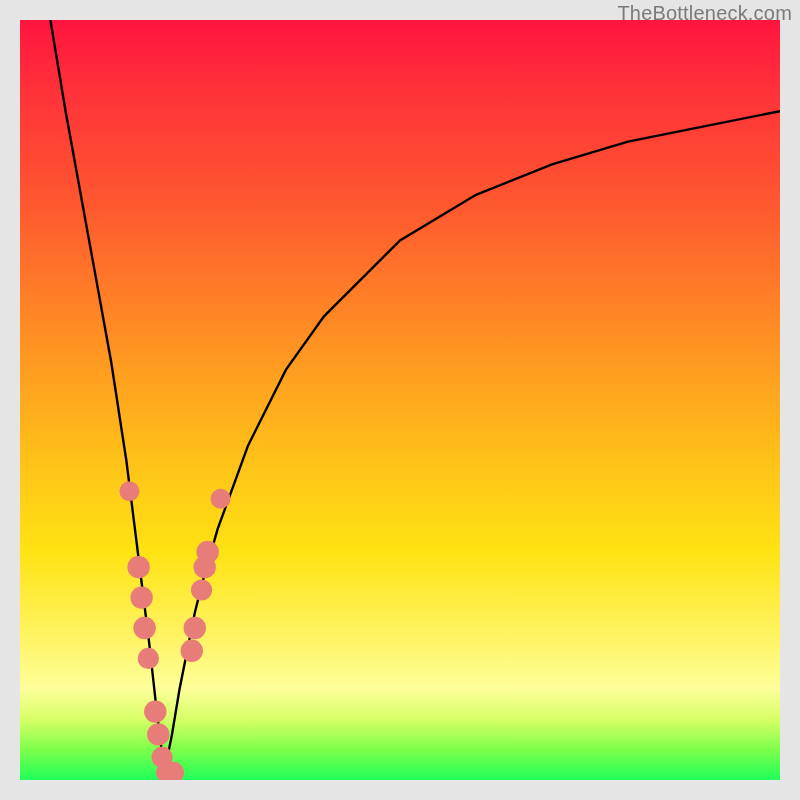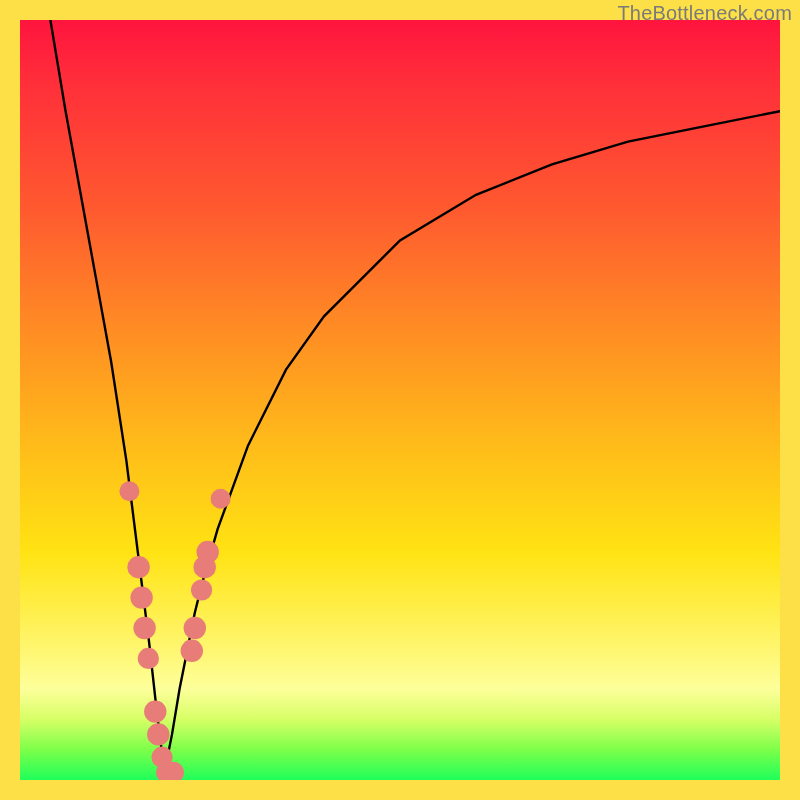--- a/index.html
+++ b/index.html
@@ -8,21 +8,21 @@
     width: 800px;
     height: 800px;
     overflow: hidden;
     background: #000;
     font-family: Arial, Helvetica, sans-serif;
   }
   .frame {
     position: absolute;
     top: 0; left: 0;
     width: 800px; height: 800px;
-    background: #fde047;
+    background: #e5e5e5;
   }
   .plot {
     position: absolute;
     top: 20px; left: 20px;
     width: 760px; height: 760px;
     overflow: hidden;
   }
   
   .gradient {
     position: absolute;

